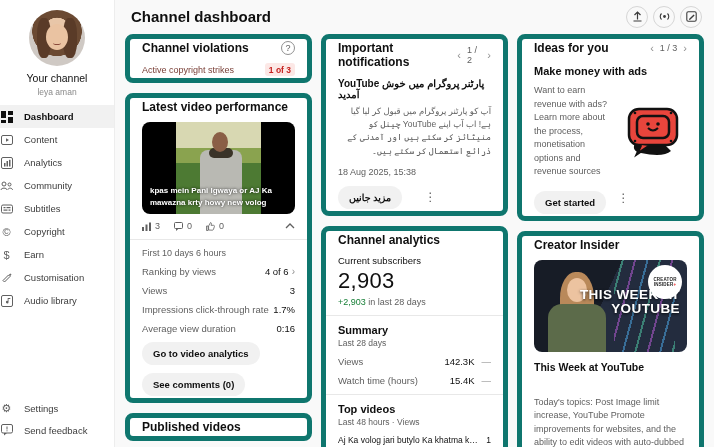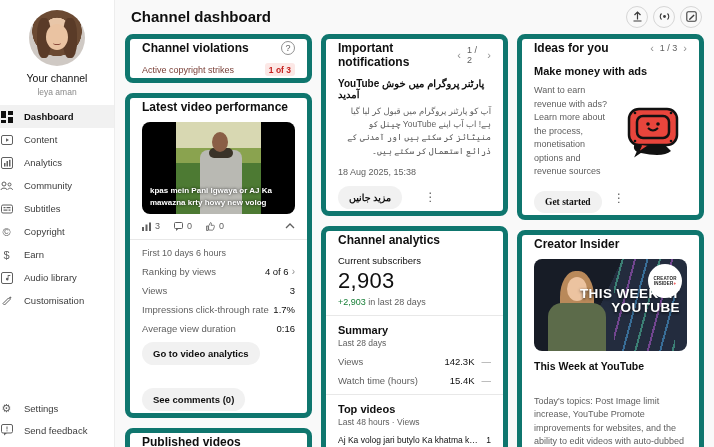--- a/index.html
+++ b/index.html
@@ -57,21 +57,21 @@
   .thumb .scarf { position:absolute; left:44%; top:26px; width:24px; height:10px; border-radius:5px; background:#3a3328; }
   .thumb-title { position:absolute; left:8px; right:8px; bottom:5px; color:#fff; font-size:8px; font-weight:bold; line-height:1.5; text-shadow:0 0 3px rgba(0,0,0,.9); }
   .stat-row { display:flex; align-items:center; gap:14px; margin-top:7px; font-size:9px; color:#606060; }
   .stat { display:flex; align-items:center; gap:4px; }
   .stat svg { display:block; }
   .chev-up { margin-left:auto; cursor:pointer; color:#606060; }
   .period { font-size:9px; color:#606060; margin:2px 0 8px; }
   .kv { display:flex; justify-content:space-between; align-items:center; font-size:9.5px; color:#606060; margin-bottom:8px; }
   .kv .v { color:#0f0f0f; display:flex; align-items:center; gap:3px; }
   .kv .arr { color:#909090; font-size:10px; cursor:pointer; }
-  .btn-stack { display:flex; flex-direction:column; align-items:flex-start; gap:23px; margin-top:4px; }
+  .btn-stack { display:flex; flex-direction:column; align-items:flex-start; gap:8px; margin-top:4px; }
 
   
   .notif-headline { font-size:10px; font-weight:bold; margin-top:9px; }
   .notif-body { font-size:8.5px; color:#606060; line-height:1.55; margin-top:5px; direction:rtl; text-align:right; }
   .notif-date { font-size:9px; color:#606060; margin-top:9px; }
   .notif-actions { display:flex; align-items:center; gap:16px; margin-top:9px; }
 
   
   .sub-label { font-size:9.5px; color:#0f0f0f; margin-top:8px; }
   .sub-value { font-size:22px; color:#0f0f0f; margin-top:2px; letter-spacing:.3px; }
@@ -81,21 +81,21 @@
   .sec-sub { font-size:8.5px; color:#606060; margin-top:2px; margin-bottom:8px; }
   .kv .dash { color:#9a9a9a; margin-left:4px; }
   .top-row { display:flex; justify-content:space-between; gap:8px; font-size:8.5px; color:#0f0f0f; margin-bottom:7px; }
   .top-row .t { white-space:nowrap; overflow:hidden; text-overflow:ellipsis; }
 
   
   .ideas-head { font-size:11px; font-weight:bold; margin-top:10px; }
   .ideas-flex { display:flex; gap:6px; margin-top:7px; }
   .ideas-body { font-size:9px; color:#606060; line-height:1.5; flex:1; }
   .ideas-art { width:68px; flex:none; display:flex; align-items:center; justify-content:center; }
-  .ideas-actions { display:flex; align-items:flex-start; gap:5px; margin-top:12px;font-family:Liberation Serif, serif; }
+  .ideas-actions { display:flex; align-items:flex-start; gap:5px; margin-top:12px; }
 
   
   .ci-thumb { position:relative; margin-top:8px; width:100%; height:92px; border-radius:8px; overflow:hidden;
               background:linear-gradient(115deg,#171c26 0 45%, #232c3e 45% 100%); }
   .ci-stripes { position:absolute; left:52%; top:-10px; bottom:-10px; width:40%;
                 background:repeating-linear-gradient(105deg, transparent 0 10px, #4fc3a1 10px 12px, transparent 12px 22px, #b15ad1 22px 24px, transparent 24px 34px, #4aa3e0 34px 36px); opacity:.55; }
   .ci-woman-hair { position:absolute; left:26px; top:12px; width:34px; height:58px; border-radius:45%; background:#b9895a; }
   .ci-woman-face { position:absolute; left:33px; top:18px; width:20px; height:24px; border-radius:50%; background:#ecc3a0; }
   .ci-woman-body { position:absolute; left:14px; top:44px; width:58px; height:48px; border-radius:14px 14px 0 0; background:#5c6b4a; }
   .ci-text { position:absolute; right:7px; top:28px; text-align:right; color:#fff; font-weight:bold; font-size:13.5px; line-height:1.1; letter-spacing:.4px; text-shadow:0 1px 3px rgba(0,0,0,.8); }
@@ -179,35 +179,35 @@
       <span class="mi-icon">©</span>
       <span>Copyright</span>
     </div>
     <div class="menu-item">
       <span class="mi-icon">$</span>
       <span>Earn</span>
     </div>
     <div class="menu-item">
       <span class="mi-icon">
         <svg width="12" height="12" viewBox="0 0 12 12">
+            <path d="M2 10 L7.5 4.5 L9 6 L3.5 11.5 Z" transform="translate(0,-1.5)" fill="none" stroke="currentColor"></path>
+            <path d="M9.2 1.2 l.5 1.1 1.1.5 -1.1.5 -.5 1.1 -.5-1.1 -1.1-.5 1.1-.5 Z" fill="currentColor"></path>
+          </svg>
+      </span>
+      <span>Customisation</span>
+    </div>
+    <div class="menu-item">
+      <span class="mi-icon">
+        <svg width="12" height="12" viewBox="0 0 12 12">
             <rect x="0.5" y="0.5" width="11" height="11" rx="1.5" fill="none" stroke="currentColor"></rect>
             <path d="M7.5 3 v4.2 a1.3 1.3 0 1 1 -.8 -1.2 V3 Z" fill="currentColor"></path>
             <rect x="7" y="3" width="2.3" height="1" fill="currentColor"></rect>
           </svg>
       </span>
       <span>Audio library</span>
-    </div>
-    <div class="menu-item">
-      <span class="mi-icon">
-        <svg width="12" height="12" viewBox="0 0 12 12">
-            <path d="M2 10 L7.5 4.5 L9 6 L3.5 11.5 Z" transform="translate(0,-1.5)" fill="none" stroke="currentColor"></path>
-            <path d="M9.2 1.2 l.5 1.1 1.1.5 -1.1.5 -.5 1.1 -.5-1.1 -1.1-.5 1.1-.5 Z" fill="currentColor"></path>
-          </svg>
-      </span>
-      <span>Customisation</span>
     </div>
   </div>
 
   <div class="sidebar-footer">
     <div class="menu-item">
       <span class="mi-icon">⚙</span>
       <span>Settings</span>
     </div>
     <div class="menu-item">
       <span class="mi-icon">

